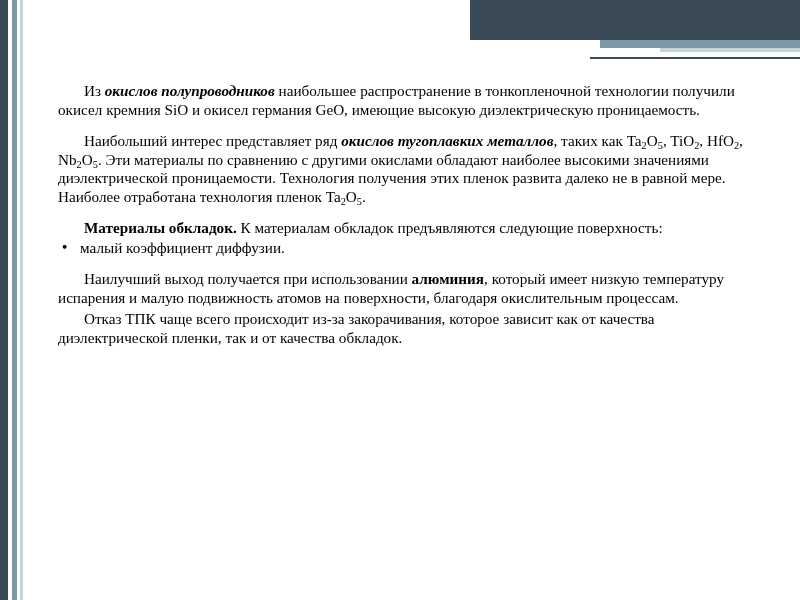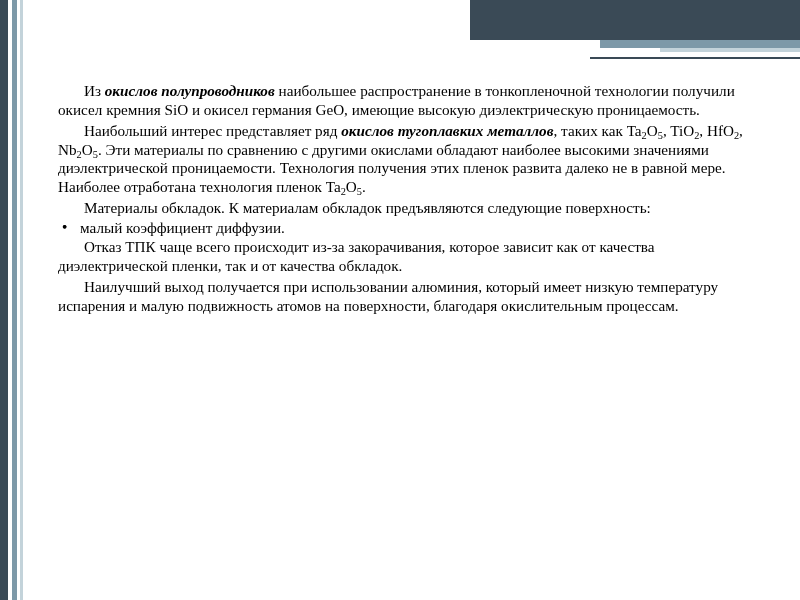--- a/index.html
+++ b/index.html
@@ -78,42 +78,42 @@
   }
 
   .para {
     margin: 0 0 3px 0;
     text-indent: 26px;
   }
   .para.tight {
     margin-bottom: 1px;
   }
   .para.spacer-before {
-    margin-top: 3px;
+    margin-top: 13px;
   }
 
   .bullets {
     margin: 0;
     padding: 0;
     list-style: none;
   }
   .bullets li {
     position: relative;
     padding-left: 22px;
     margin: 0 0 1px 0;
   }
   .bullets li .dot {
     position: absolute;
     left: 4px;
     top: -1px;
     font-size: 15px;
     line-height: 1.22;
   }
 
-  b, .bold { font-weight: normal; }
+  b, .bold { font-weight: bold; }
   i, .ital { font-style: italic; }
   .bi { font-weight: bold; }
 
   sub {
     font-size: 0.68em;
     vertical-align: baseline;
     position: relative;
     top: 0.32em;
   }
 </style>
@@ -152,21 +152,21 @@
     </li>
     <li>
       <span class="dot">•</span>
     </li>
     <li>
       <span class="dot"></span>
       <span>малый коэффициент диффузии.</span>
     </li>
   </ul>
 
+  <p class="para spacer-before">
+    <span>Наилучший выход получается при использовании </span><b>алюминия</b><span>, который имеет низкую температуру испарения и малую подвижность атомов на поверхности, благодаря окислительным процессам.</span>
+  </p>
+
   <p class="para">
     <span>Отказ ТПК чаще всего происходит из-за закорачивания,  которое зависит как от качества диэлектрической пленки, так и от качества обкладок.</span>
-  </p>
-
-  <p class="para spacer-before">
-    <span>Наилучший выход получается при использовании </span><b>алюминия</b><span>, который имеет низкую температуру испарения и малую подвижность атомов на поверхности, благодаря окислительным процессам.</span>
   </p>
 
 </div>
 
 </body></html>

